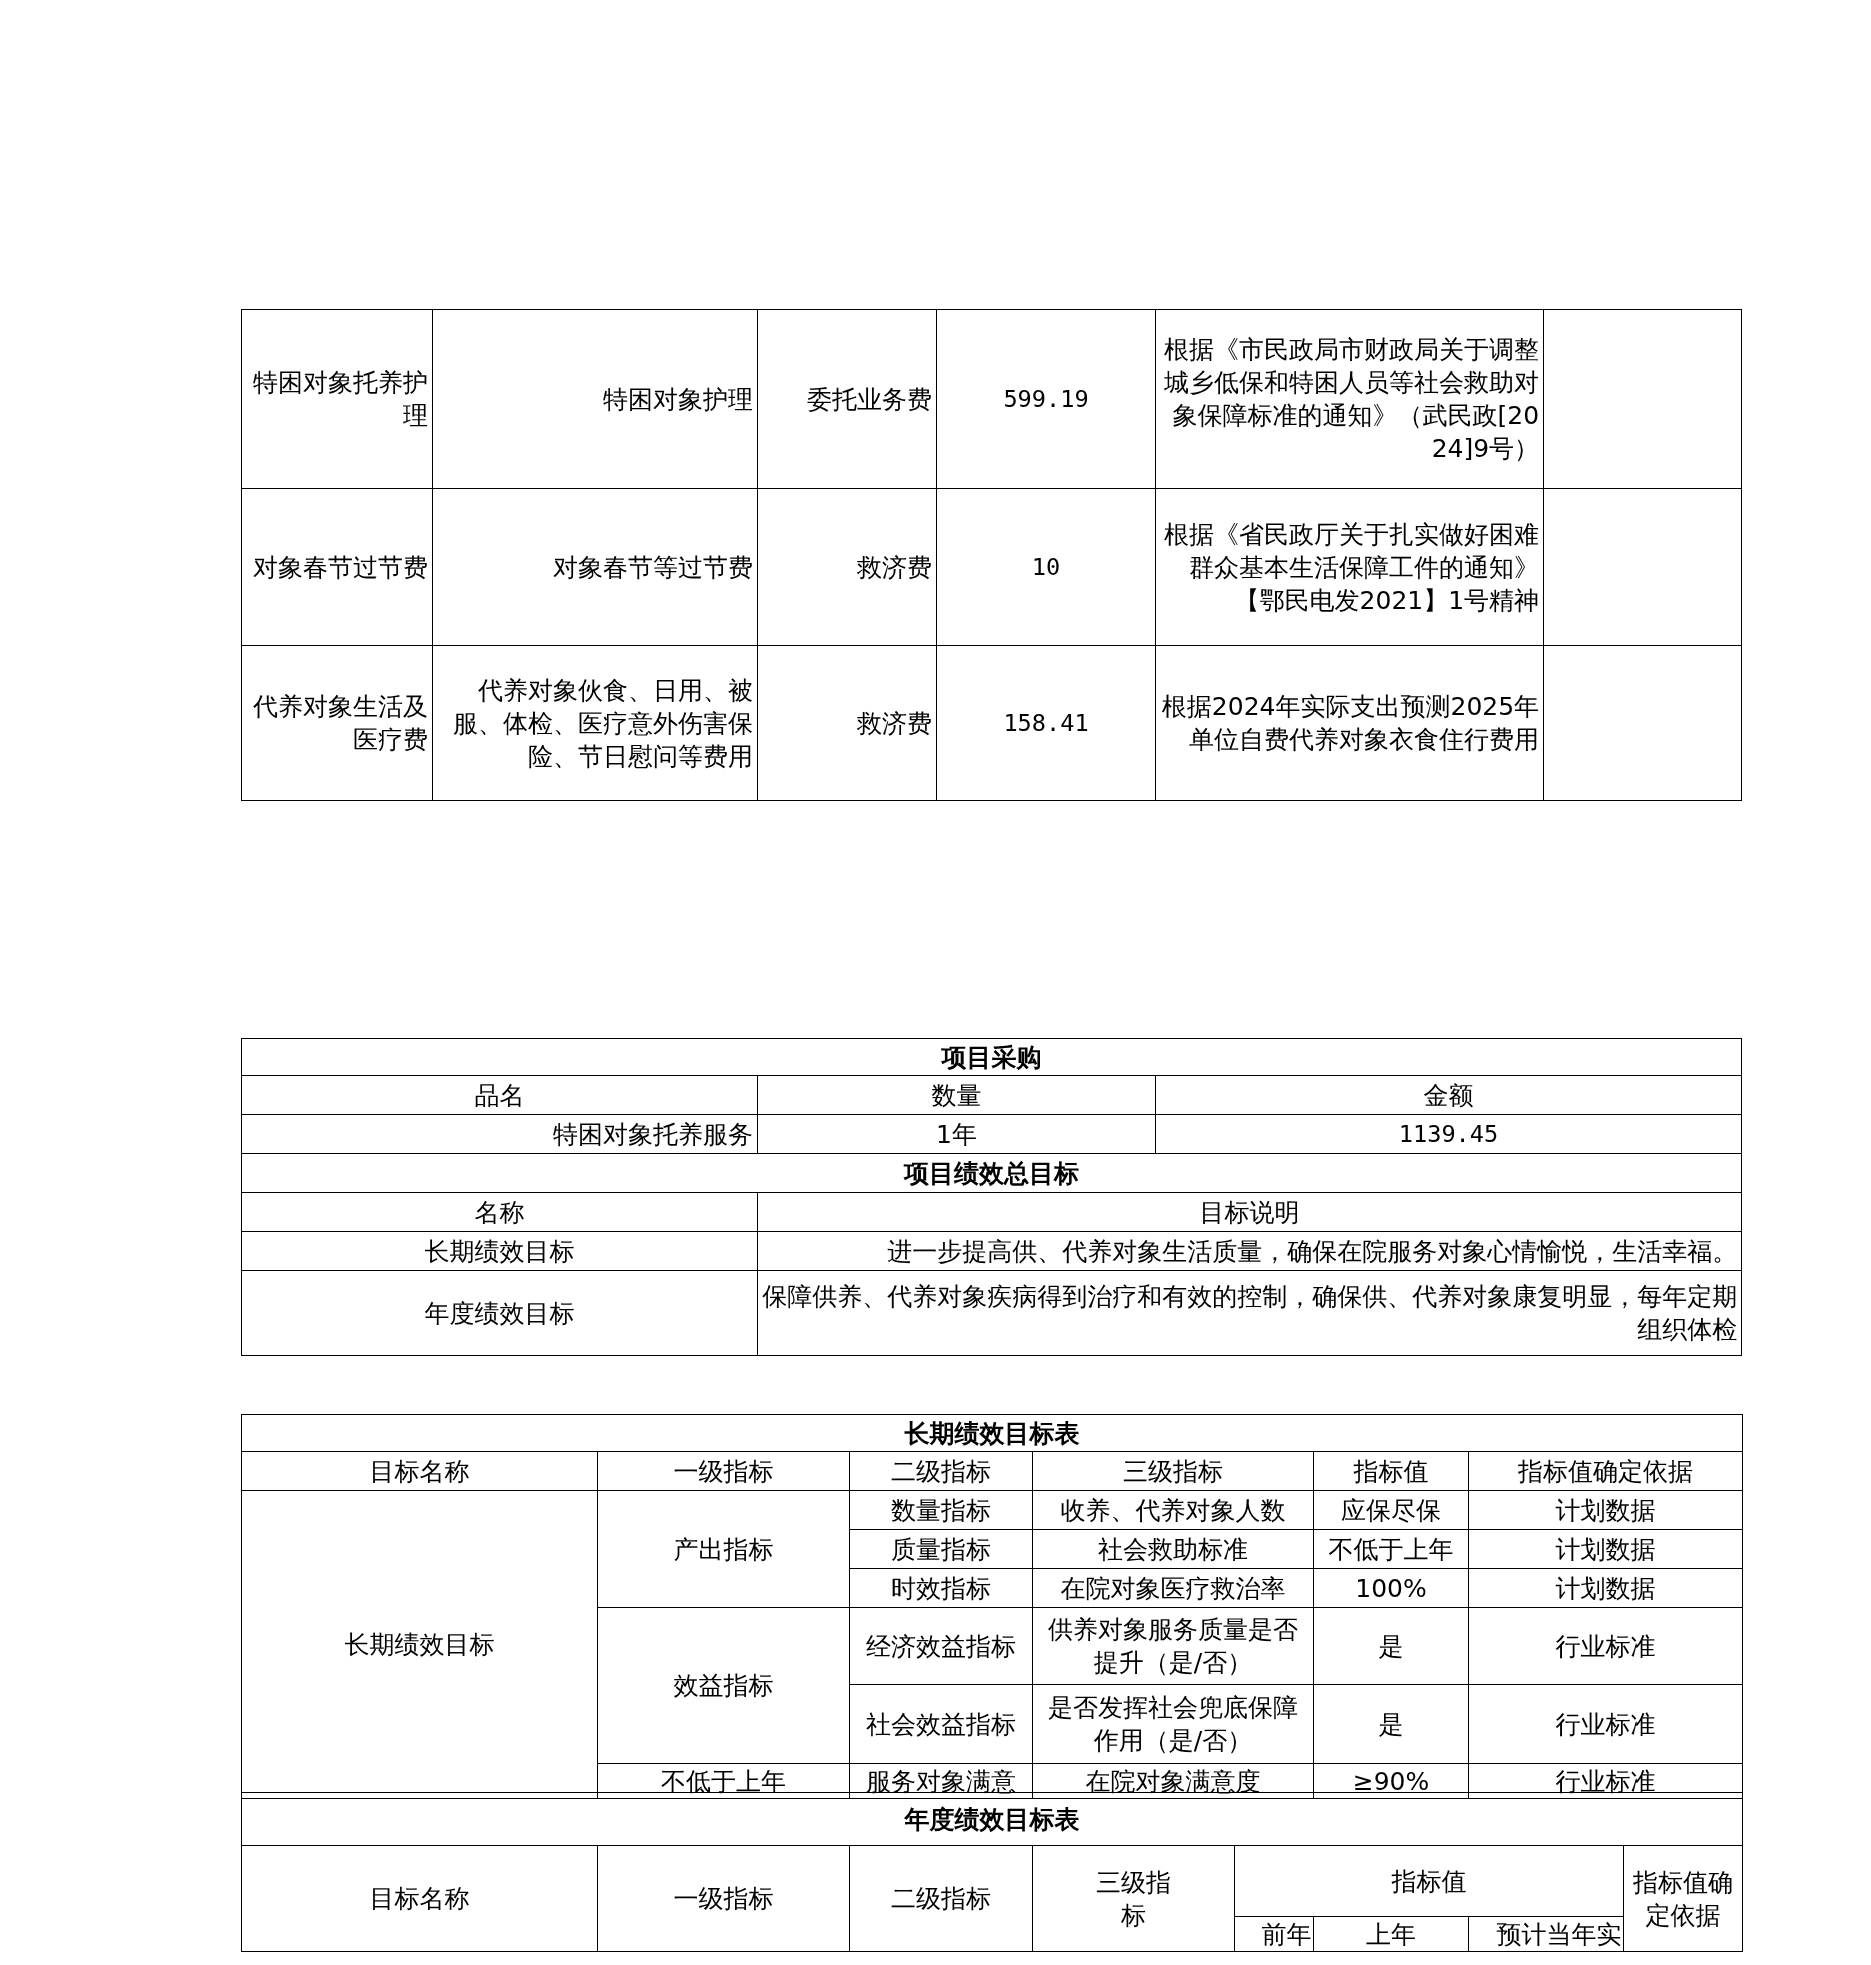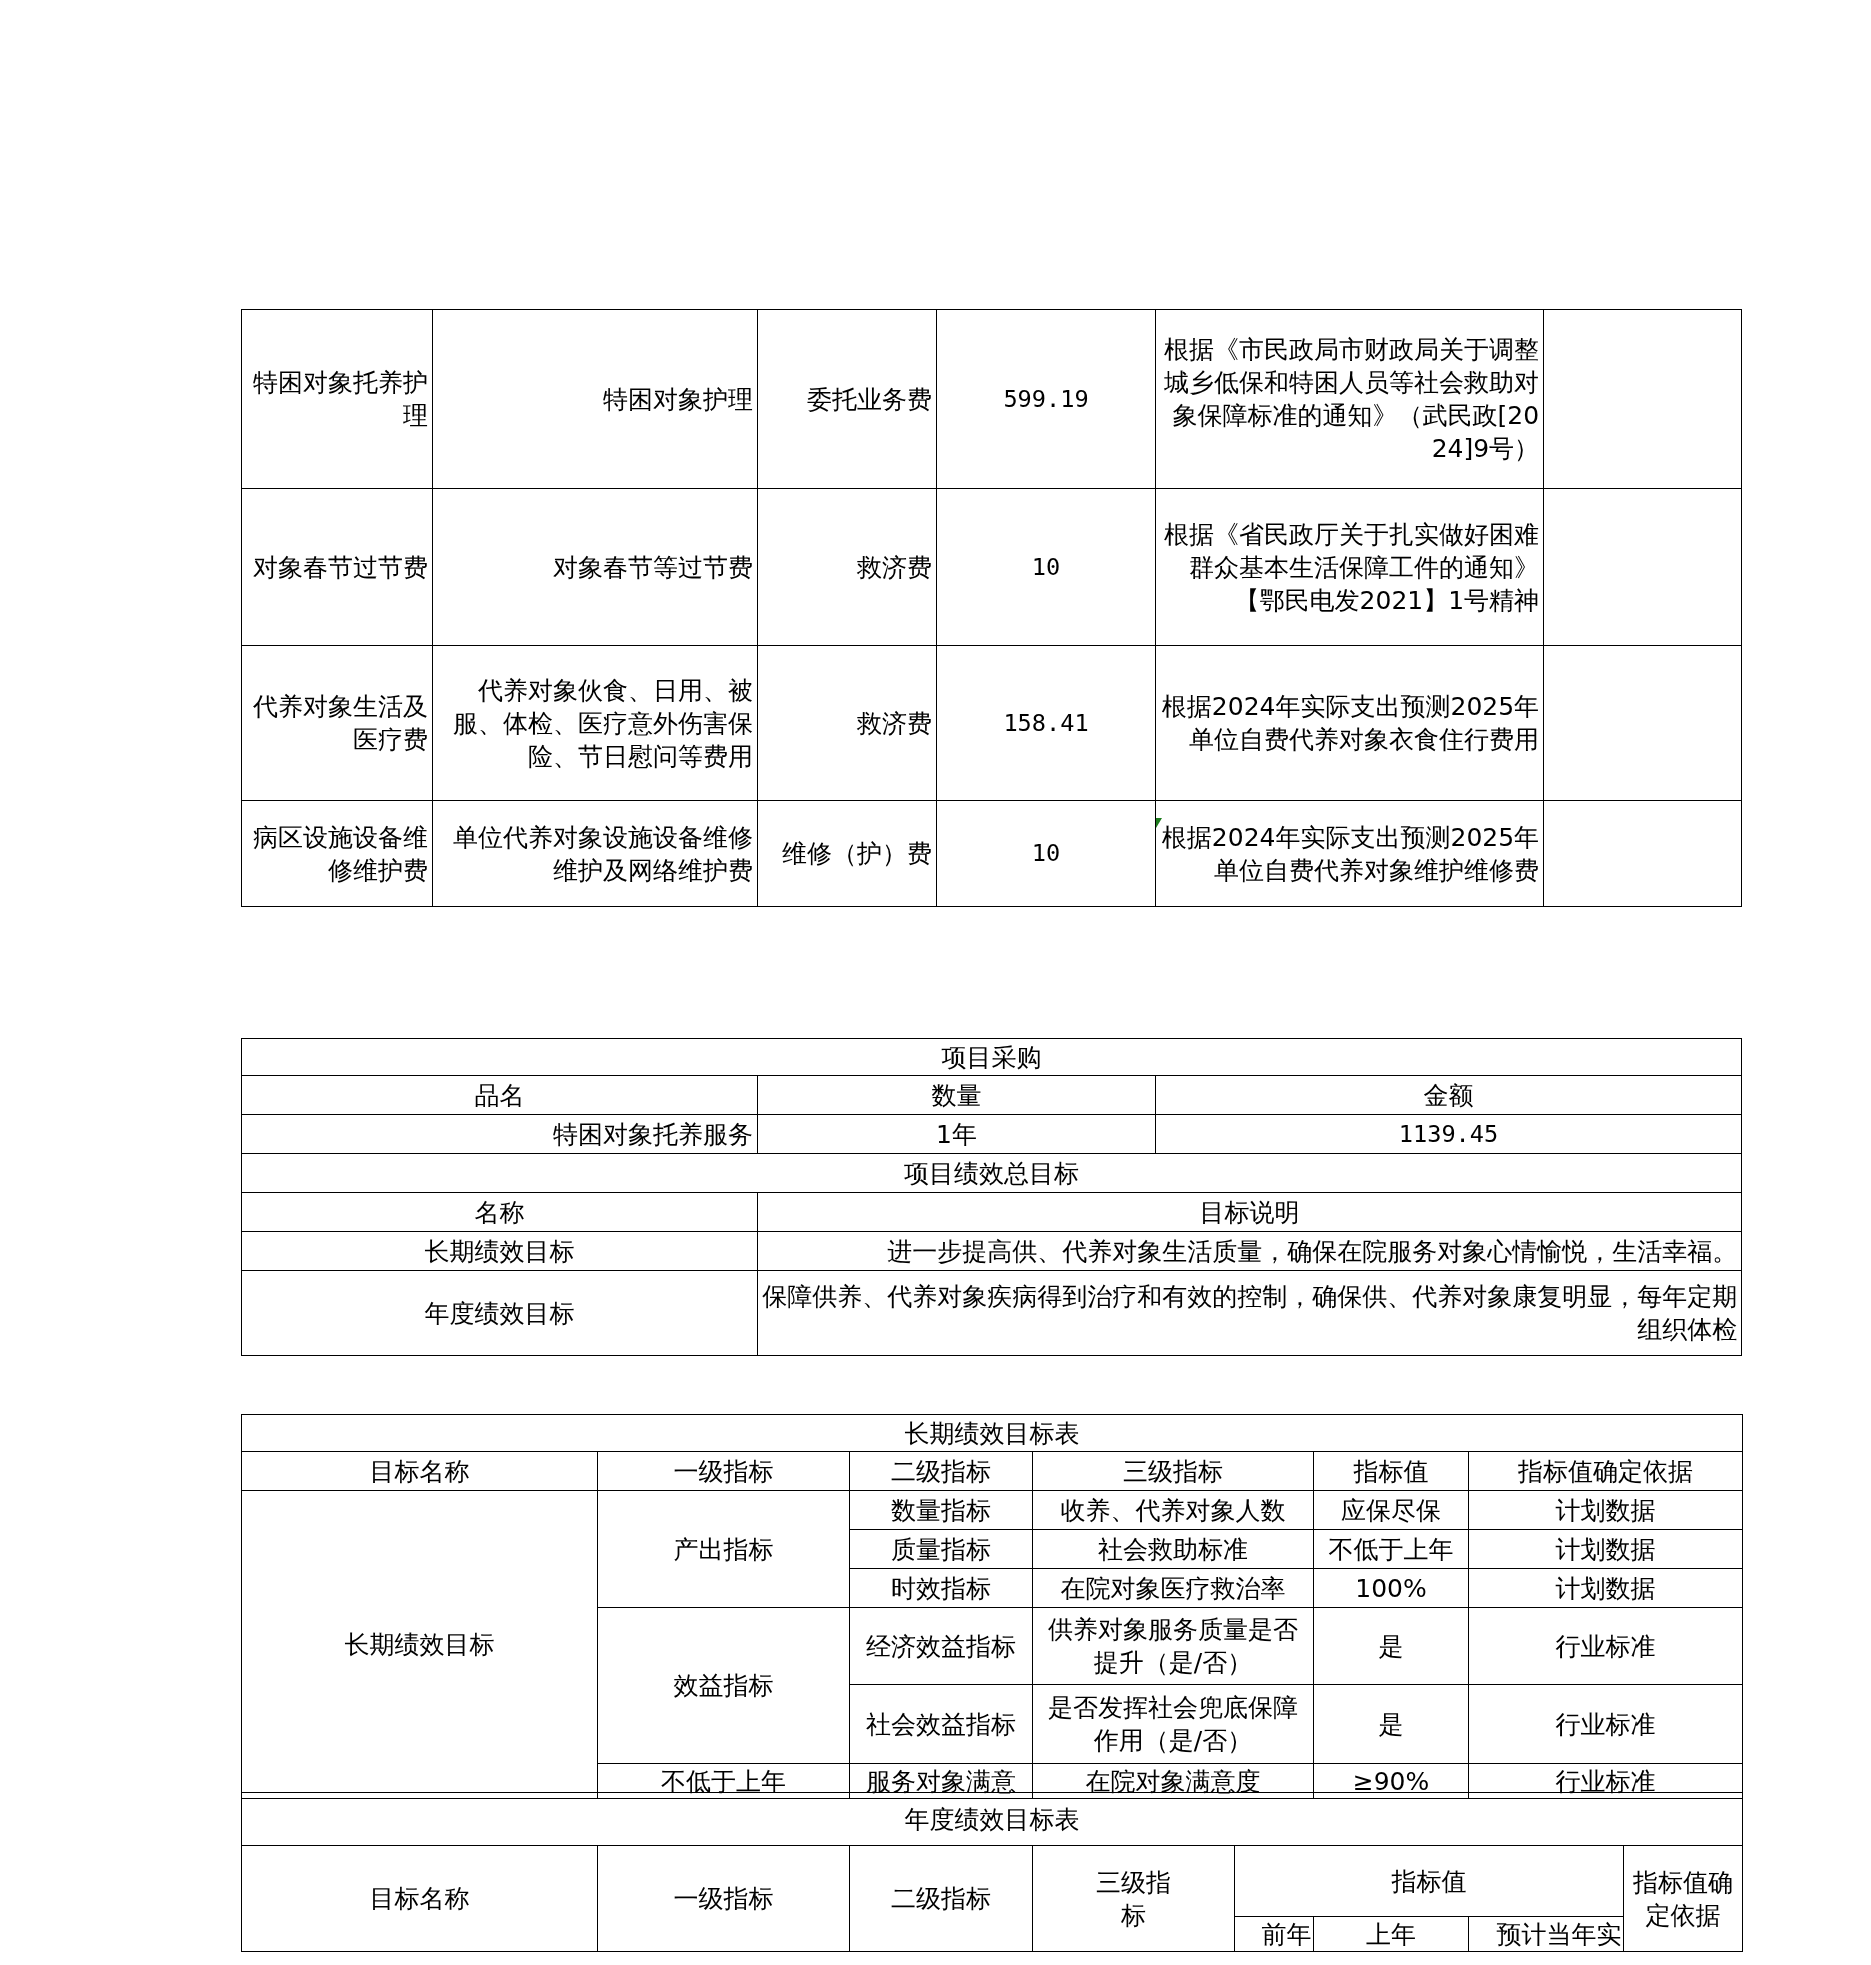--- a/index.html
+++ b/index.html
@@ -4,21 +4,21 @@
   <style>
     html, body { margin: 0; padding: 0; background: #ffffff; }
     body { width: 1872px; height: 2647px; position: relative; overflow: hidden;
            font-family: "DejaVu Sans", "Liberation Sans", sans-serif; color: #000; }
     .page { position: absolute; left: 0; top: 0; width: 1872px; height: 2647px; }
     table { border-collapse: collapse; position: absolute; table-layout: fixed; }
     td { border: 1.6px solid #000; padding: 0 3.9px; font-size: 25px; line-height: 33px;
          vertical-align: middle; word-break: break-all; }
     .c { text-align: center; }
     .l { text-align: right; }
-    .b { font-weight: normal; }
+    .b { font-weight: bold; }
     .num { font-family: "DejaVu Sans Mono", "Liberation Mono", monospace; font-size: 23.6px; }
     #t1 { left: 241px; top: 309px; width: 1501px; }
     #t2 { left: 241px; top: 1038px; width: 1501px; }
     #t3 { left: 241px; top: 1414px; width: 1501px; }
     #t4 { left: 241px; top: 1792px; width: 1501px; }
     .comment-mark { display: inline-block; width: 0; height: 0; border-top: 10.2px solid #1e7d1e;
                     border-right: 6.3px solid transparent; position: absolute; margin-left: -5.5px; margin-top: -2.4px; }
   </style>
 </head>
 <body>
@@ -52,28 +52,20 @@
       <td></td>
     </tr>
     <tr style="height:155px">
       <td class="l">代养对象生活及医疗费</td>
       <td class="l">代养对象伙食、日用、被服、体检、医疗意外伤害保险、节日慰问等费用</td>
       <td class="l">救济费</td>
       <td class="c num">158.41</td>
       <td class="l">根据2024年实际支出预测2025年单位自费代养对象衣食住行费用</td>
       <td></td>
     </tr>
-    <tr style="height:106px">
-      <td class="l">病区设施设备维修维护费</td>
-      <td class="l">单位代养对象设施设备维修维护及网络维护费</td>
-      <td class="l">维修（护）费</td>
-      <td class="c num">10</td>
-      <td class="l" style="position:relative"><span class="comment-mark"></span><span>根据2024年实际支出预测2025年单位自费代养对象维护维修费</span></td>
-      <td></td>
-    </tr>
   </tbody>
     </table>
 
   <table id="t2">
     <colgroup>
       <col style="width:516px">
         <col style="width:398px">
         <col style="width:586px">
     </colgroup>
     <tbody>

